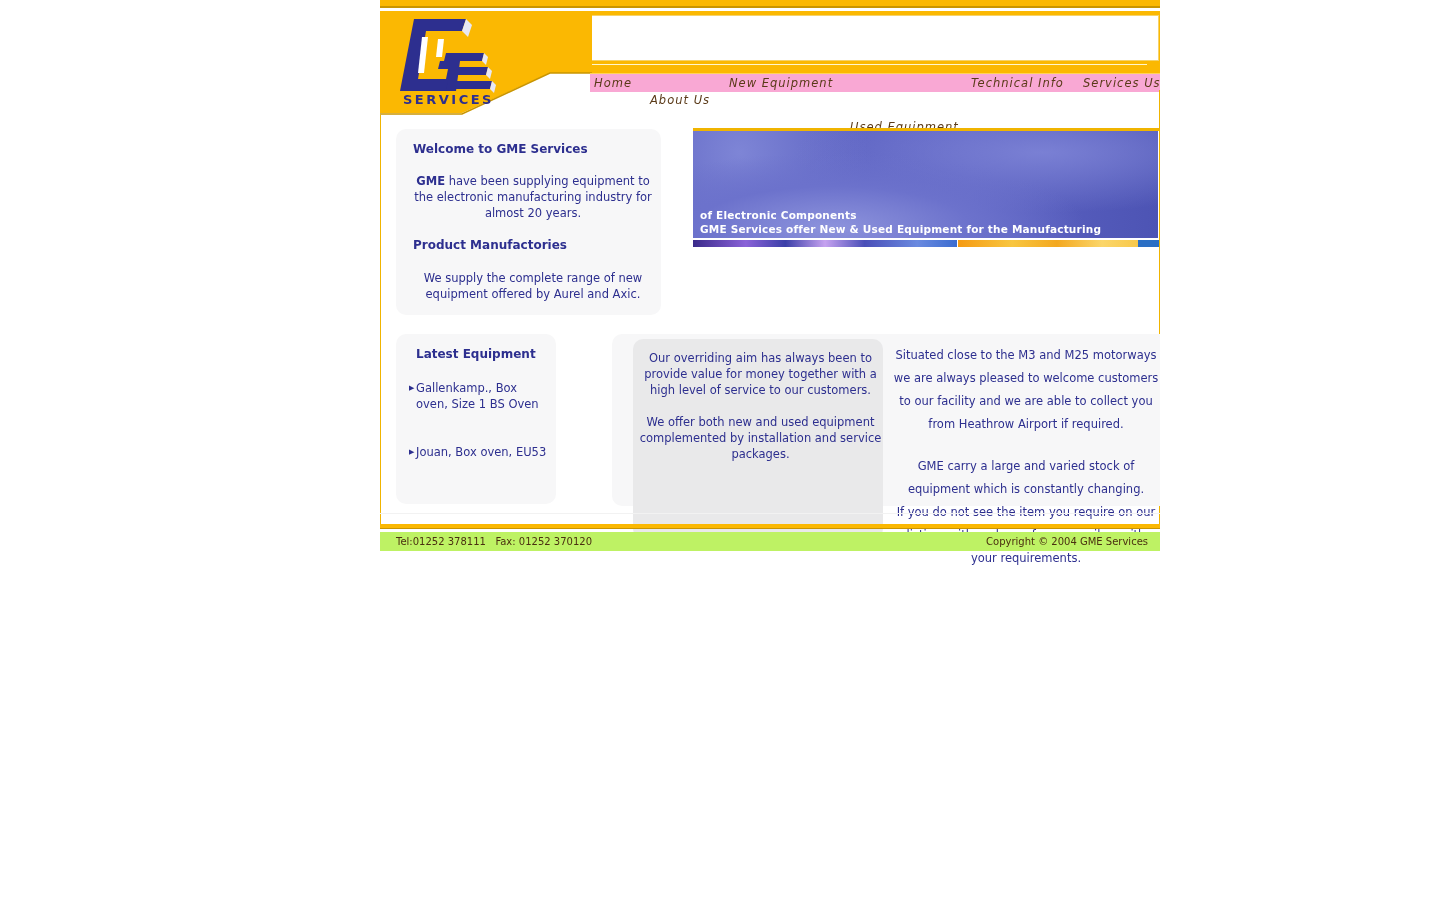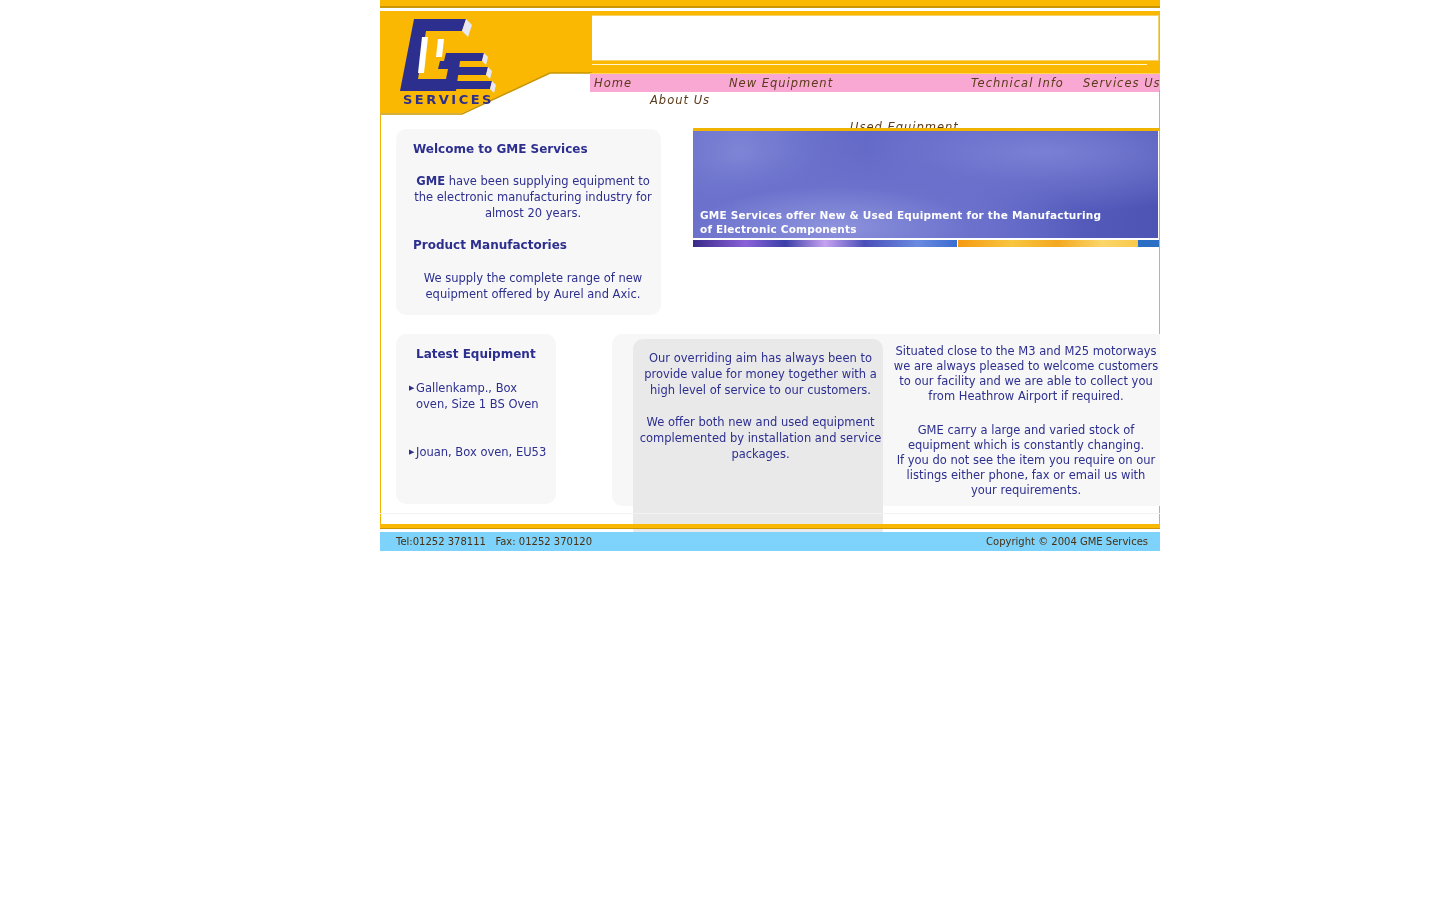--- a/index.html
+++ b/index.html
@@ -47,26 +47,26 @@
   
   .latest { left: 16px; top: 334px; width: 160px; height: 170px; }
   .latest .title { position: absolute; left: 20px; top: 12px; }
   .latest .item { position: absolute; left: 20px; width: 135px; }
   .latest .arrow { position: absolute; left: -7px; top: 0px; font-size: 7px; color: #2d2f8f; }
 
   
   .info { left: 232px; top: 334px; width: 548px; height: 172px; border-radius: 10px 0 0 10px; }
   .aim { position: absolute; left: 253px; top: 339px; width: 250px; height: 200px; background: #e9e9ea; border-radius: 10px; color: #2d2f8f; font-size: 11.5px; line-height: 16px; }
   .aim .inner { position: absolute; left: 5px; top: 11px; width: 245px; }
-  .loc { position: absolute; left: 512px; top: 344px; width: 268px; color: #2d2f8f; font-size: 11.5px; line-height: 15px; }
+  .loc { position: absolute; left: 512px; top: 344px; width: 268px; color: #2d2f8f; font-size: 11.5px; line-height: 23px; }
 
   
   .footer-sep { position: absolute; left: 0; top: 513px; width: 780px; height: 1px; background: #f2f2f2; }
   .footer-line { position: absolute; left: 0; top: 524px; width: 780px; height: 4px; background: #fbb802; border-bottom: 1px solid #c99500; }
-  .footer { position: absolute; left: 0; top: 532px; width: 780px; height: 19px; background: #7dd3fc; font-size: 10px; color: #4a2f10; }
+  .footer { position: absolute; left: 0; top: 532px; width: 780px; height: 19px; background: #bef264; font-size: 10px; color: #4a2f10; }
   .footer .contact { position: absolute; left: 16px; top: 4px; white-space: pre; }
   .footer .copy { position: absolute; right: 12px; top: 4px; }
 </style>
 </head>
 <body>
 
 <div class="page">
   <div class="topbar"></div>
 
   <div class="header">
@@ -119,22 +119,22 @@
       <div class="h">Product Manufactories</div>
       <div style="height:17px;"></div>
       <p class="para">We supply the complete range of new equipment offered by Aurel and Axic.</p>
     </div>
   </div>
 
   <div class="banner">
     <div class="banner-top"></div>
     <div class="banner-img">
       <div class="banner-caption">
+        <div>of Electronic Components</div>
         <div>GME Services offer New &amp; Used Equipment for the Manufacturing</div>
-        <div>of Electronic Components</div>
       </div>
     </div>
     <div class="strip strip1"></div>
     <div class="strip strip2"></div>
     <div class="strip strip3"></div>
   </div>
 
   <div class="card latest">
     <div class="h title">Latest Equipment</div>
     <a href="#" class="item" style="top:46px;color:#2d2f8f;text-decoration:none;">

